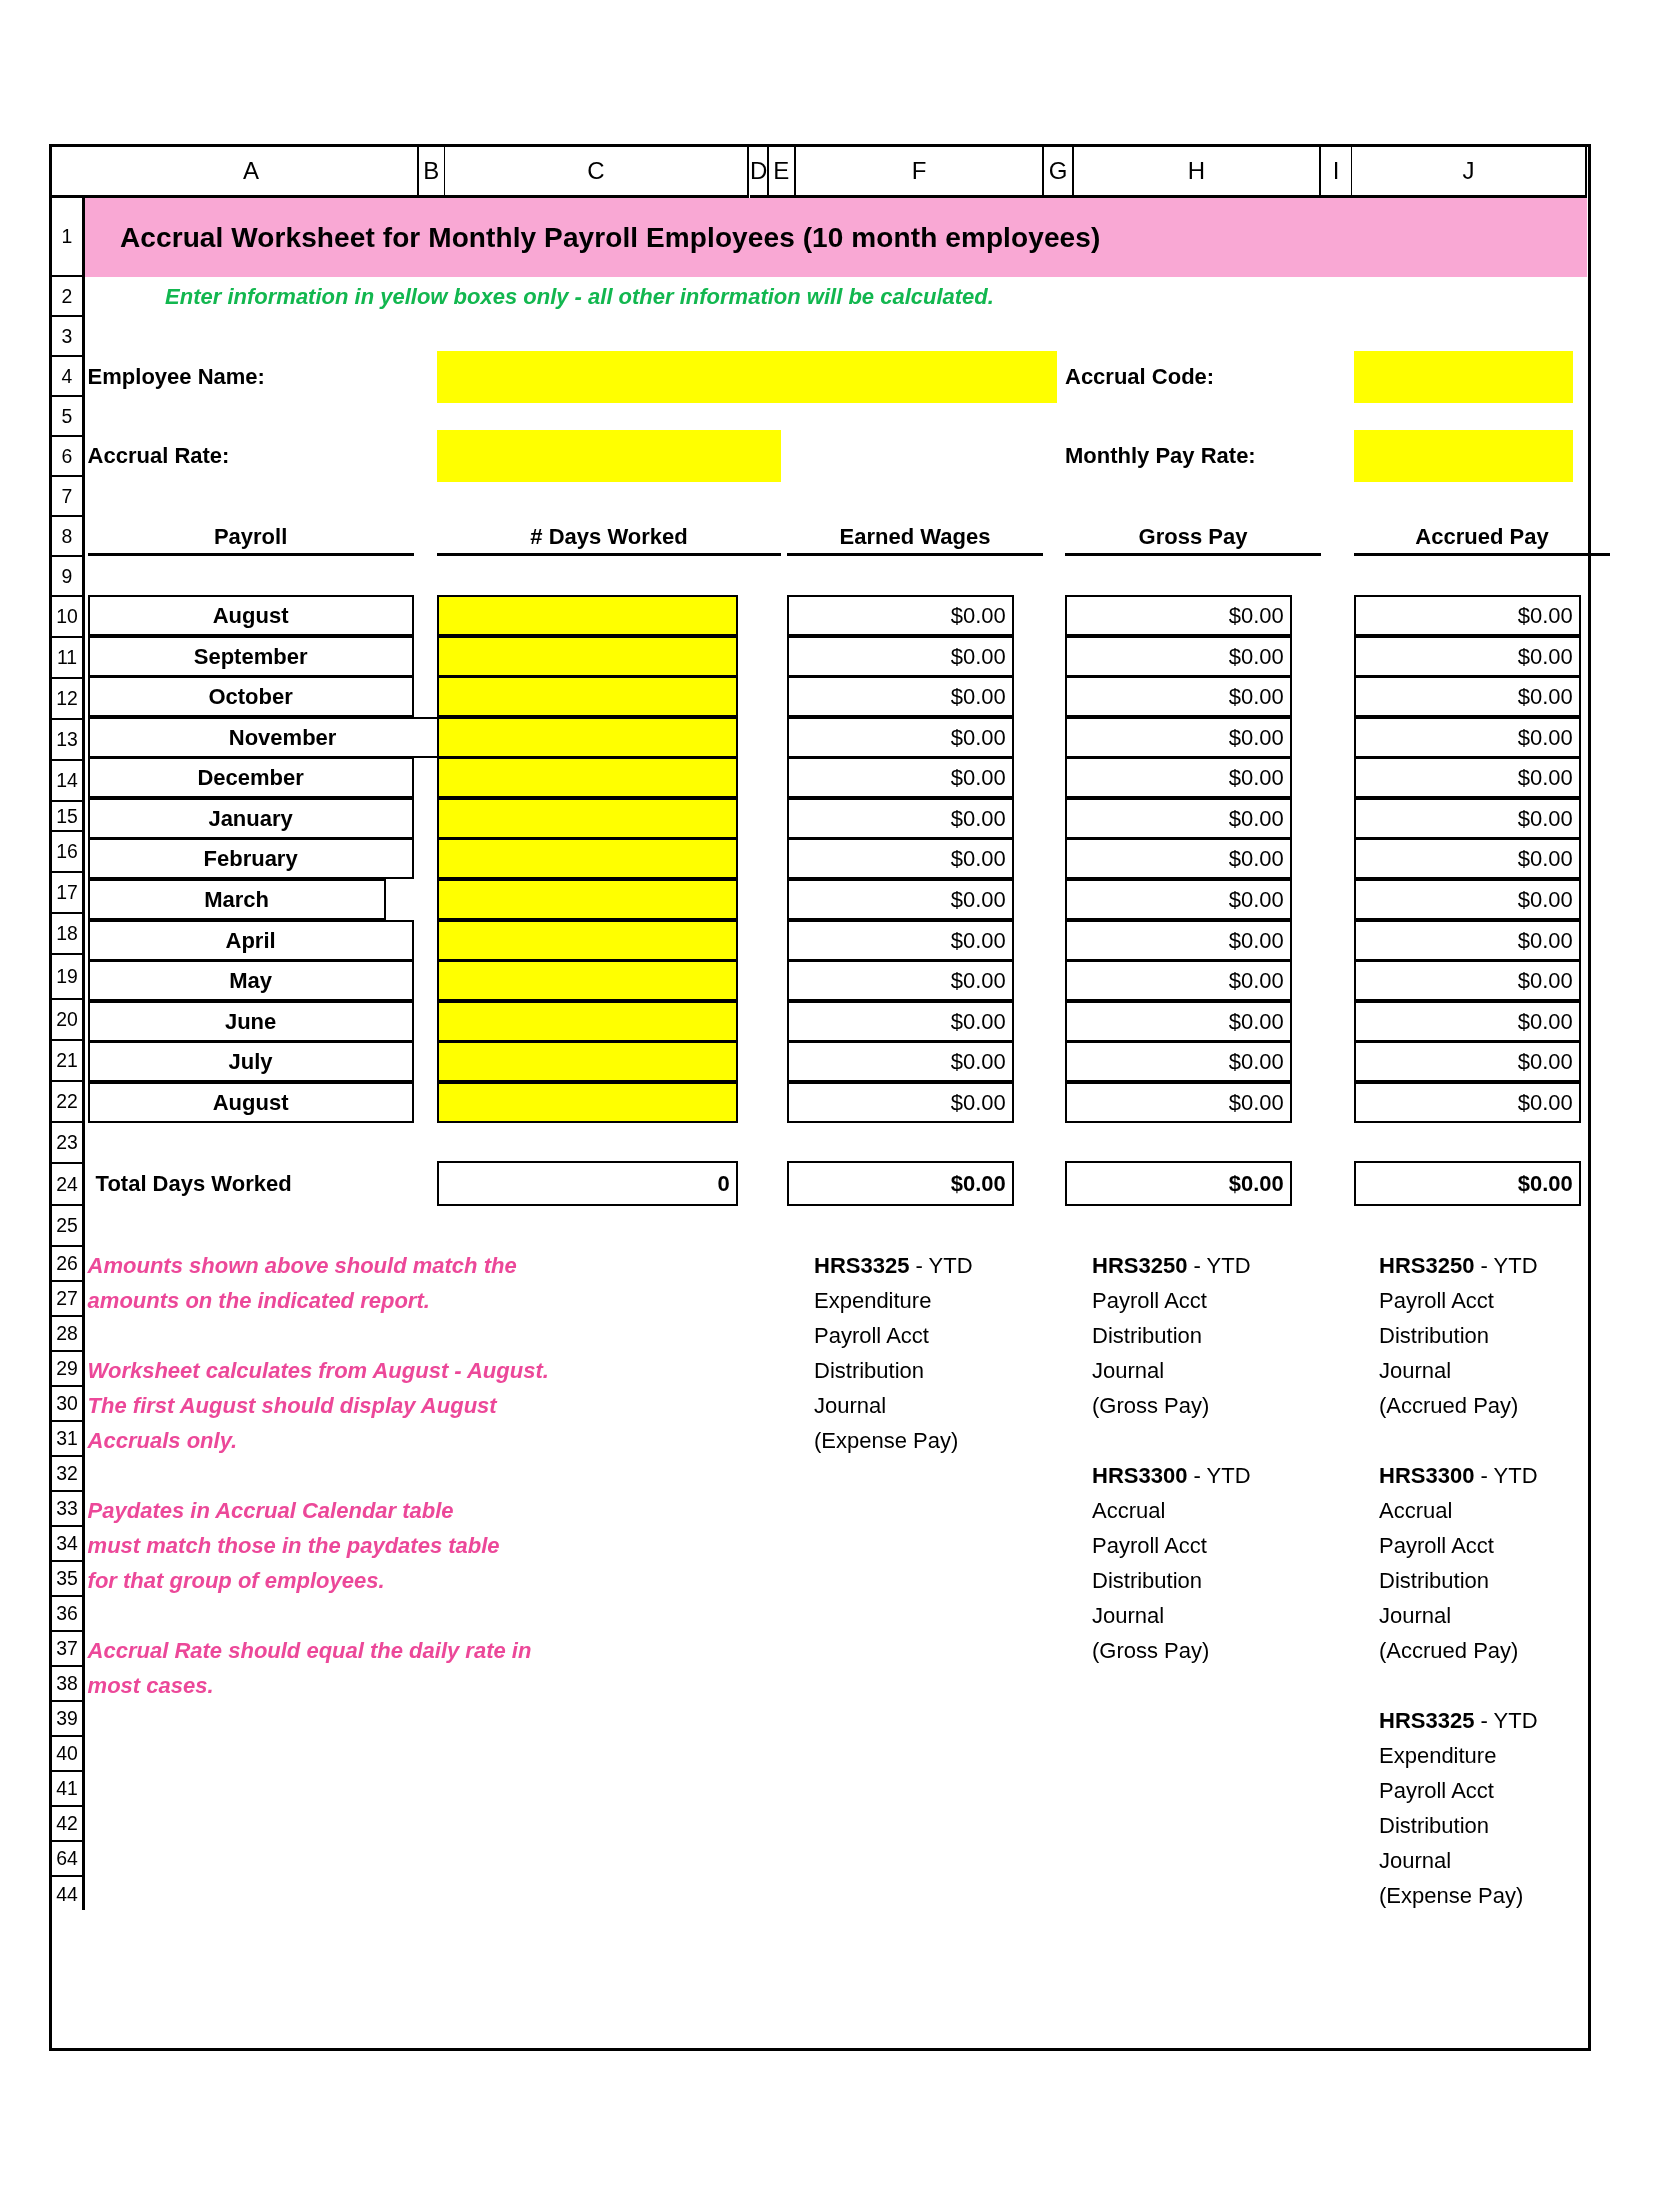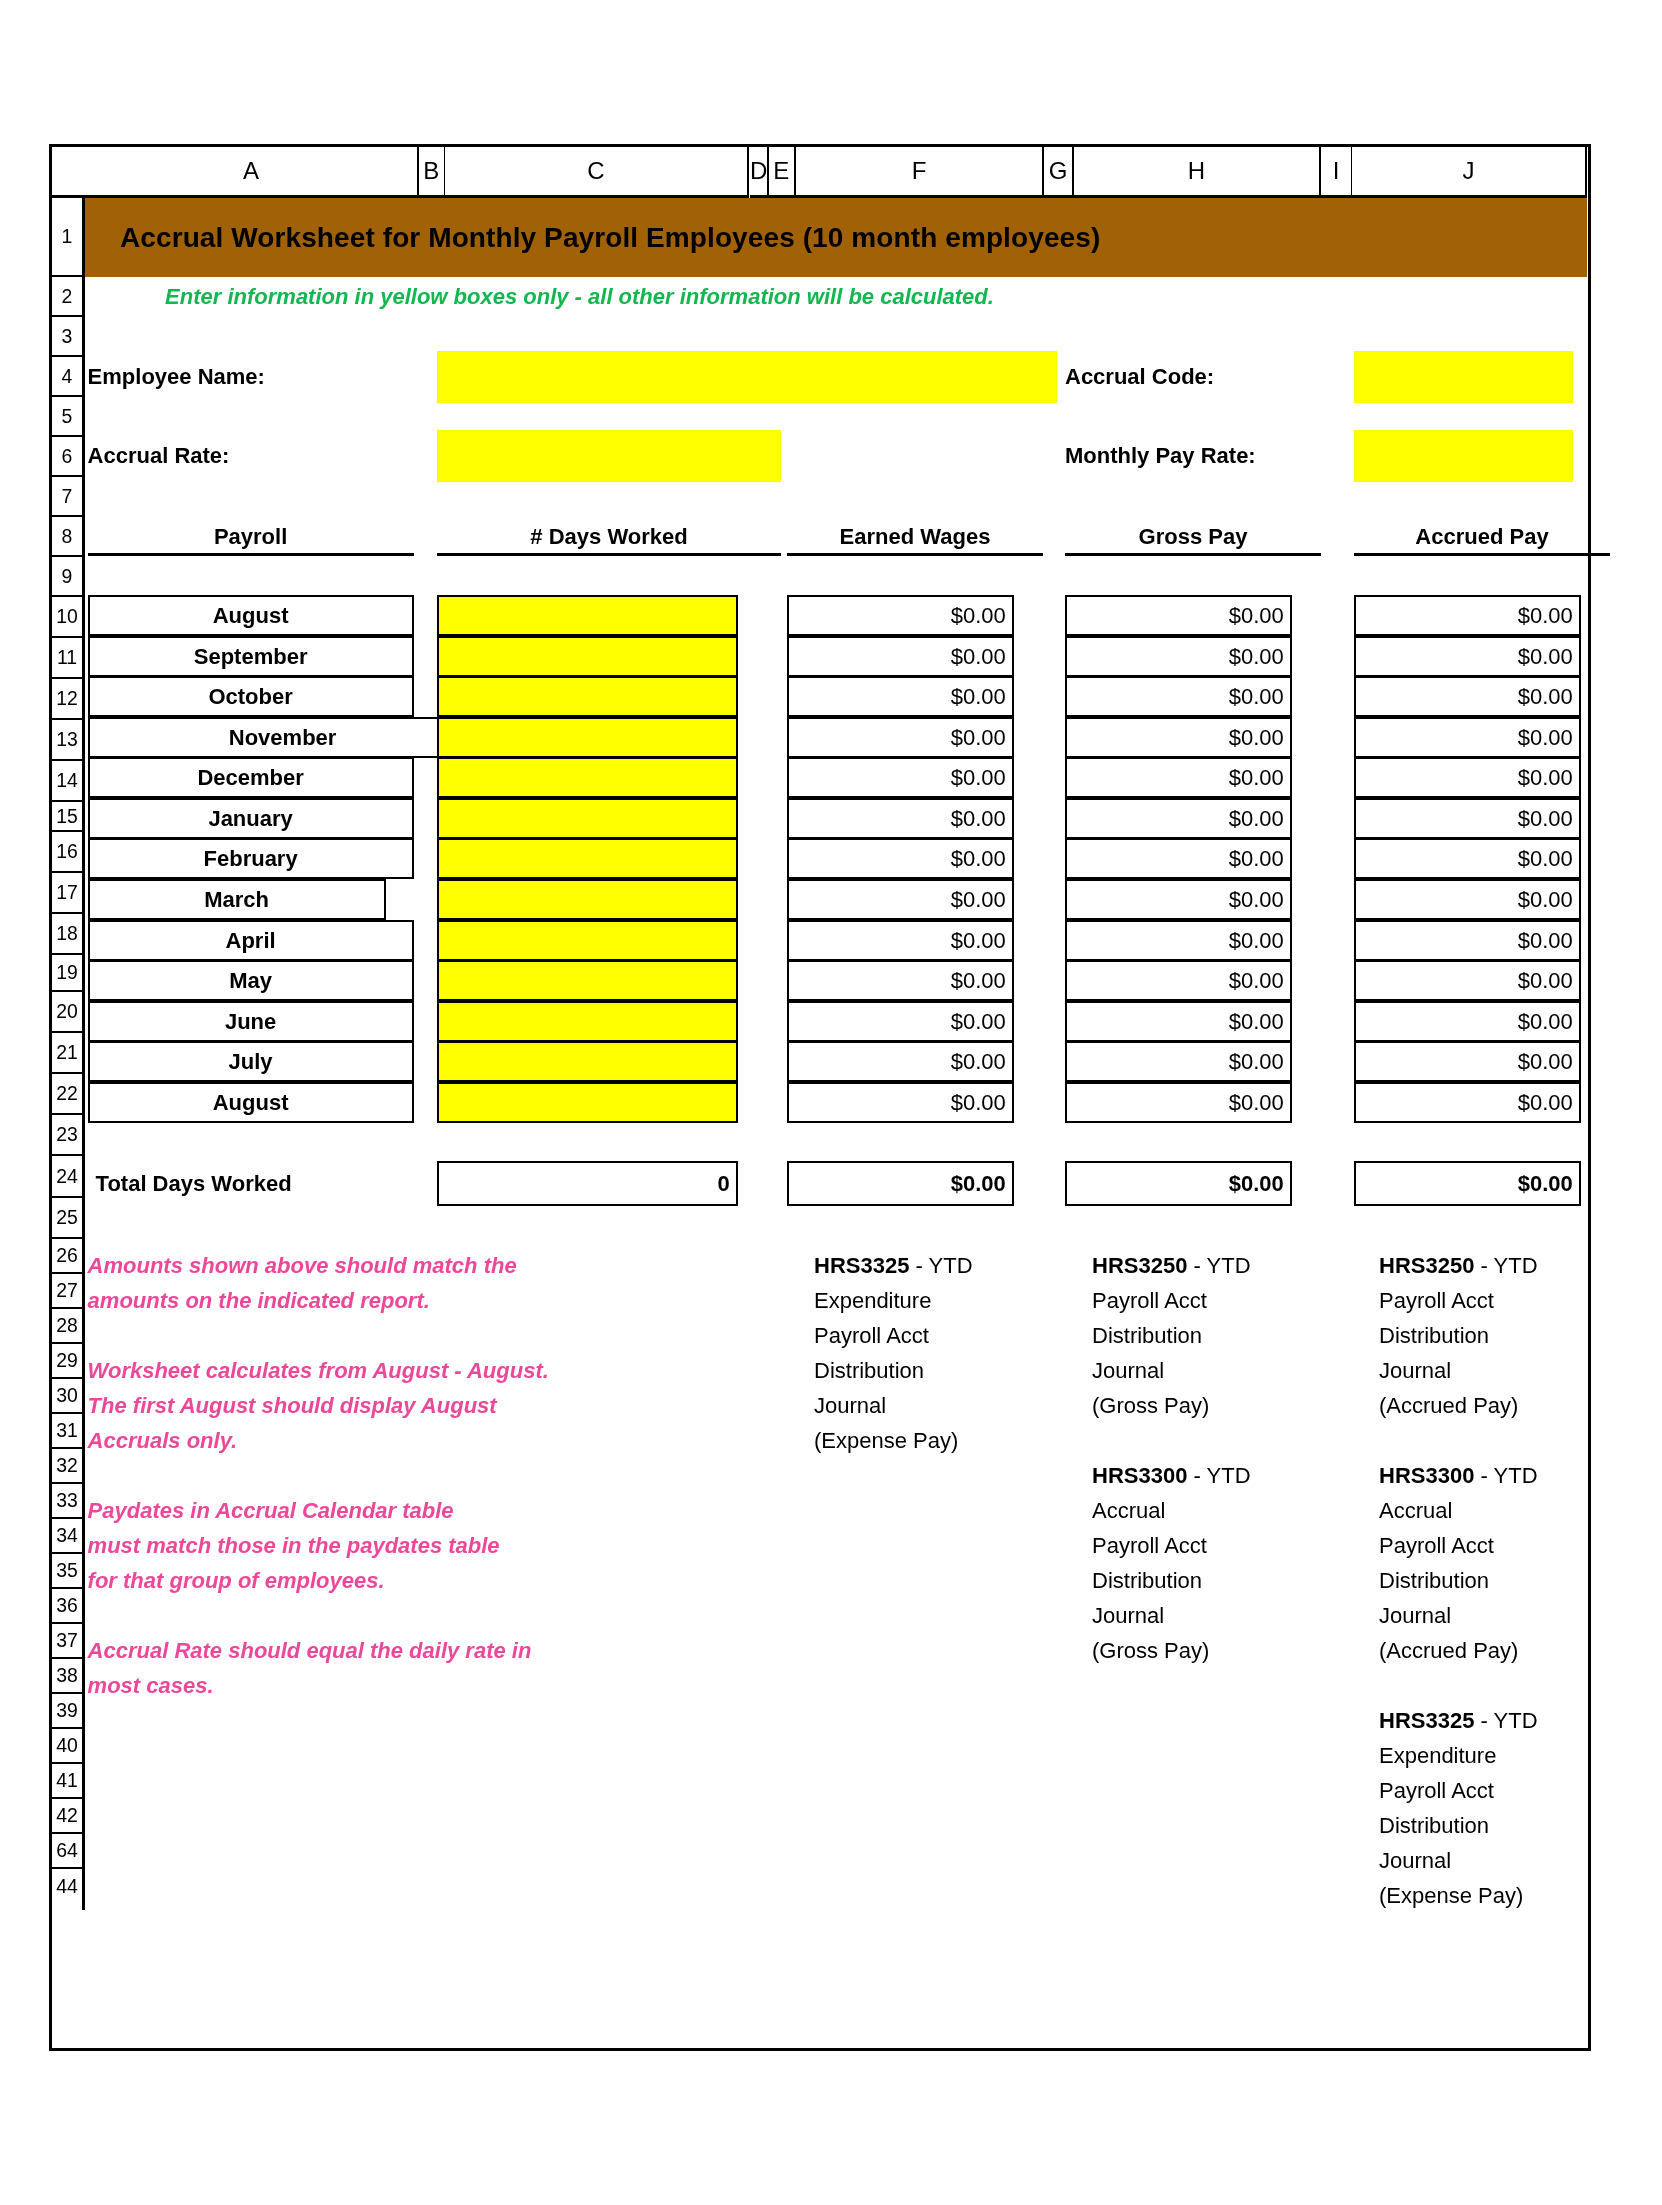--- a/index.html
+++ b/index.html
@@ -22,21 +22,21 @@
   .rowgut .rh{width:100%;border-bottom:2.6px solid #000;box-sizing:border-box;
               display:flex;align-items:center;justify-content:center;
               font-size:19.4px;color:#000;background:#fff;}
   .rowgut .rh:last-child{border-bottom:none;}
 
   .body{position:absolute;left:33px;top:51px;right:0;bottom:0;}
 
   
   .lay{position:absolute;left:0;top:0;width:100%;height:100%;}
 
-  .titlebar{position:absolute;background:#a16207;display:flex;align-items:center;text-align:right;}
+  .titlebar{position:absolute;background:#f9a8d4;display:flex;align-items:center;text-align:right;}
   .titlebar span{font-size:28px;font-weight:bold;color:#000;padding-left:35px;letter-spacing:0.1px;}
 
   .subtitle{position:absolute;display:flex;align-items:center;justify-content:center;}
   .subtitle span{font-size:22px;font-weight:bold;font-style:italic;color:#12B74F;}
 
   .lbl{position:absolute;display:flex;align-items:center;font-size:22px;font-weight:bold;color:#000;}
   .ybox{position:absolute;background:#FFFF00;}
 
   .colhead{position:absolute;display:flex;align-items:flex-end;justify-content:center;
            font-size:22px;font-weight:bold;color:#000;border-bottom:3.5px solid #000;
@@ -90,21 +90,21 @@
         <div class="rh" style="height: 40px;">9</div>
         <div class="rh" style="height: 41px;">10</div>
         <div class="rh" style="height: 41px;">11</div>
         <div class="rh" style="height: 41px;">12</div>
         <div class="rh" style="height: 41px;">13</div>
         <div class="rh" style="height: 41px;">14</div>
         <div class="rh" style="height: 30px;">15</div>
         <div class="rh" style="height: 41px;">16</div>
         <div class="rh" style="height: 41px;">17</div>
         <div class="rh" style="height: 41px;">18</div>
-        <div class="rh" style="height: 37px;">19</div>
+        <div class="rh" style="height: 45px;">19</div>
         <div class="rh" style="height: 41px;">20</div>
         <div class="rh" style="height: 41px;">21</div>
         <div class="rh" style="height: 41px;">22</div>
         <div class="rh" style="height: 41px;">23</div>
         <div class="rh" style="height: 42px;">24</div>
         <div class="rh" style="height: 41px;">25</div>
         <div class="rh" style="height: 35px;">26</div>
         <div class="rh" style="height: 35px;">27</div>
         <div class="rh" style="height: 35px;">28</div>
         <div class="rh" style="height: 35px;">29</div>

